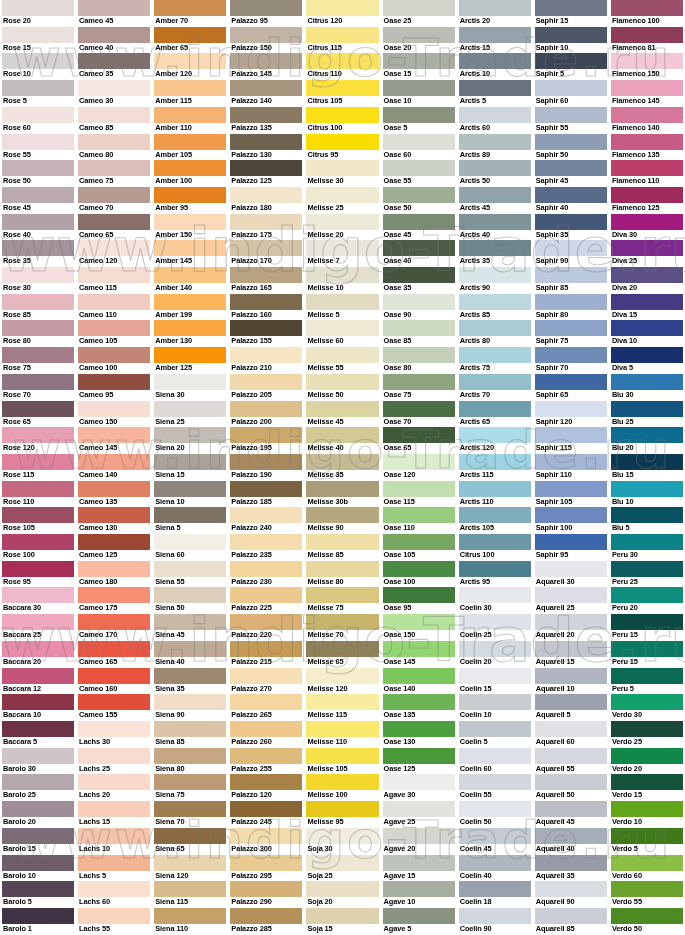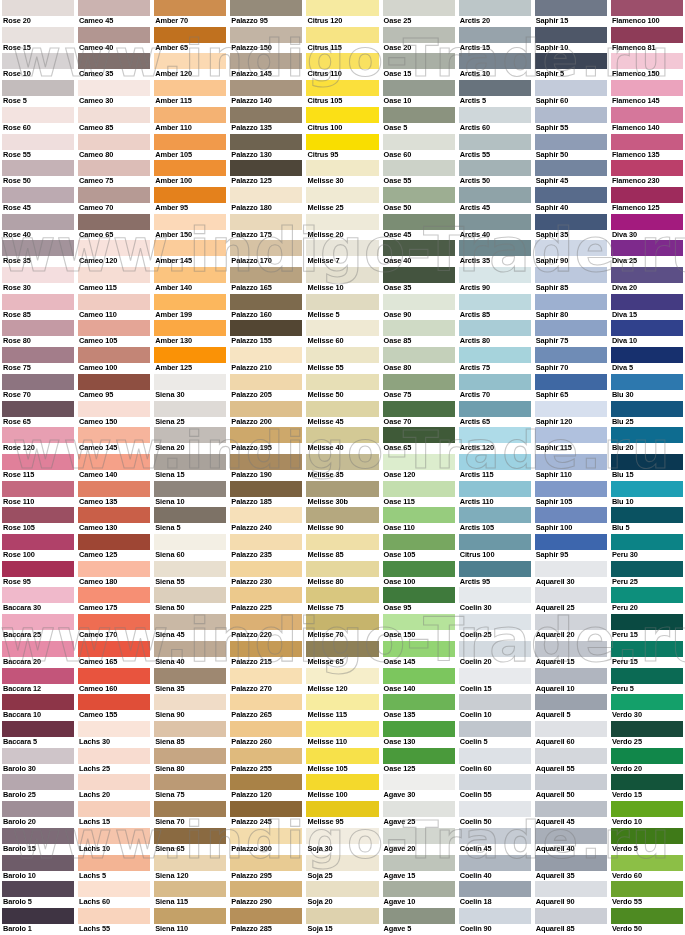--- a/index.html
+++ b/index.html
@@ -941,21 +941,21 @@
       <div class="swatch-cell">
         <div class="swatch-chip" style="background: rgb(104, 115, 125);"></div>
         <div class="swatch-label">Arctis 5</div>
       </div>
       <div class="swatch-cell">
         <div class="swatch-chip" style="background: rgb(207, 215, 218);"></div>
         <div class="swatch-label">Arctis 60</div>
       </div>
       <div class="swatch-cell">
         <div class="swatch-chip" style="background: rgb(179, 192, 194);"></div>
-        <div class="swatch-label">Arctis 55</div>
+        <div class="swatch-label">Arctis 89</div>
       </div>
       <div class="swatch-cell">
         <div class="swatch-chip" style="background: rgb(163, 178, 181);"></div>
         <div class="swatch-label">Arctis 50</div>
       </div>
       <div class="swatch-cell">
         <div class="swatch-chip" style="background: rgb(143, 163, 168);"></div>
         <div class="swatch-label">Arctis 45</div>
       </div>
       <div class="swatch-cell">
@@ -1229,21 +1229,21 @@
       <div class="swatch-cell">
         <div class="swatch-chip" style="background: rgb(213, 119, 155);"></div>
         <div class="swatch-label">Flamenco 140</div>
       </div>
       <div class="swatch-cell">
         <div class="swatch-chip" style="background: rgb(200, 91, 131);"></div>
         <div class="swatch-label">Flamenco 135</div>
       </div>
       <div class="swatch-cell">
         <div class="swatch-chip" style="background: rgb(187, 63, 106);"></div>
-        <div class="swatch-label">Flamenco 230</div>
+        <div class="swatch-label">Flamenco 110</div>
       </div>
       <div class="swatch-cell">
         <div class="swatch-chip" style="background: rgb(158, 43, 92);"></div>
         <div class="swatch-label">Flamenco 125</div>
       </div>
       <div class="swatch-cell">
         <div class="swatch-chip" style="background: rgb(163, 27, 126);"></div>
         <div class="swatch-label">Diva 30</div>
       </div>
       <div class="swatch-cell">

